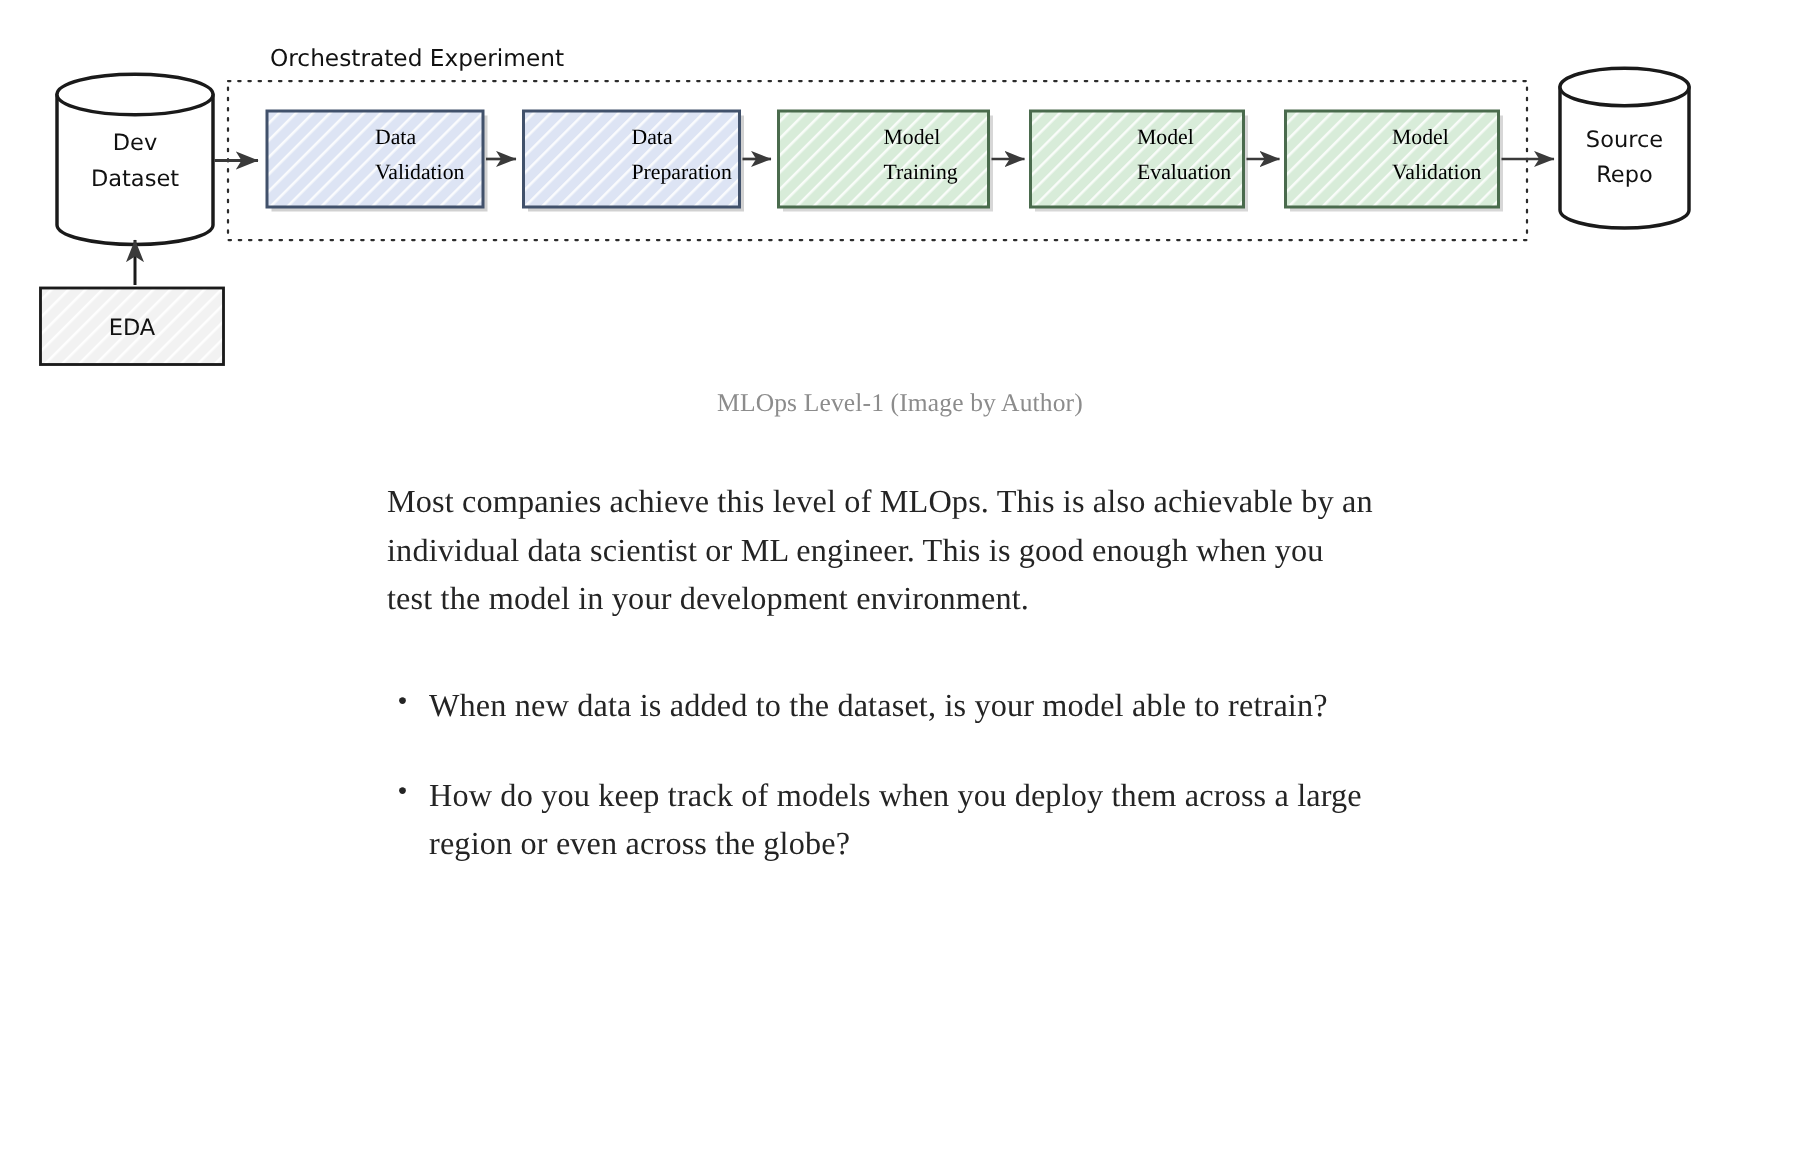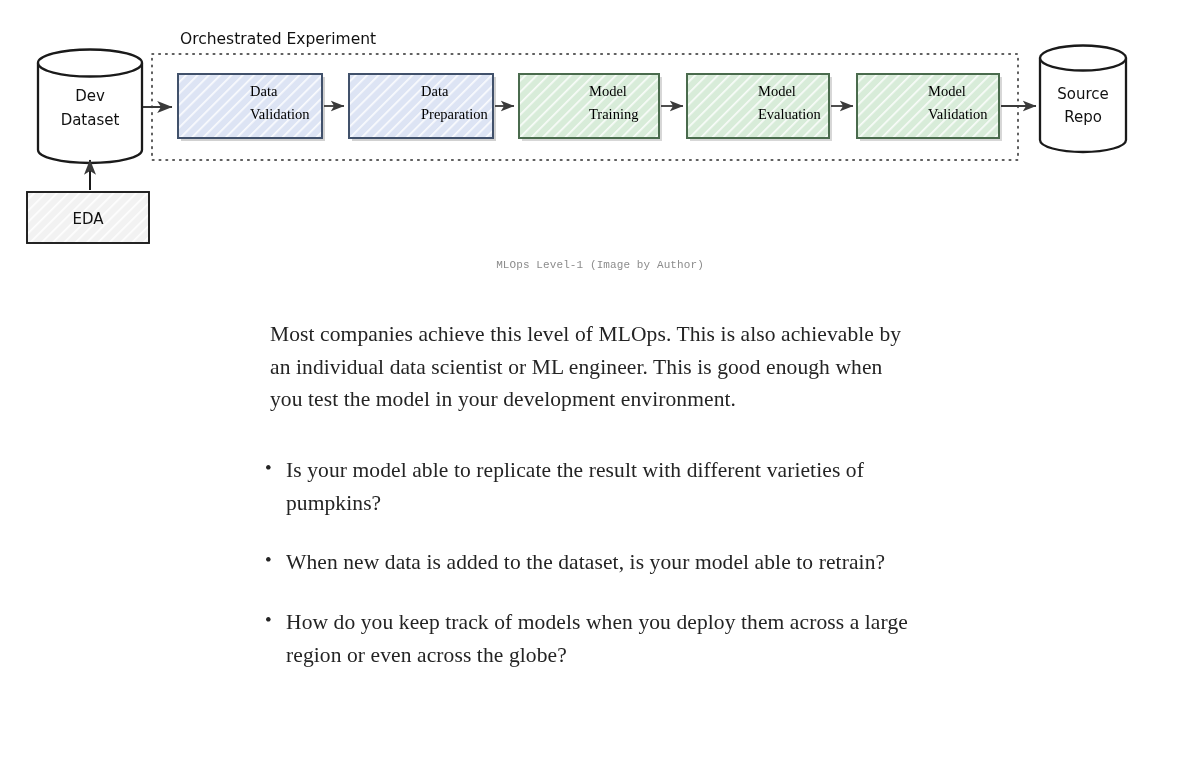--- a/index.html
+++ b/index.html
@@ -42,35 +42,35 @@
     text-anchor: start;
   }
 
   
   #caption {
     position: absolute;
     left: 0;
     top: 259px;
     width: 1200px;
     text-align: center;
-    font-family: Liberation Mono, monospace;
-    font-size: 11px;
+    font-family: Liberation Serif, serif;
+    font-size: 17px;
     color: #8c8c8c;
     letter-spacing: .1px;
   }
 
   
   #article {
     position: absolute;
     left: 258px;
     top: 318px;
     width: 660px;
   }
   #article p {
-    margin: 0 0 38px 12px;
+    margin: 0 0 38px 0;
     font-size: 21.5px;
     line-height: 1.52;
     color: #242424;
     letter-spacing: .1px;
   }
   #article ul {
     margin: 0;
     padding: 0;
     list-style: none;
   }
@@ -189,17 +189,16 @@
       <text class="hand-text" x="1083" y="117">Repo</text>
     </g>
   </svg>
 </div>
 
 <div id="caption">MLOps Level-1 (Image by Author)</div>
 
 <div id="article">
   <p>Most companies achieve this level of MLOps. This is also achievable by an individual data scientist or ML engineer. This is good enough when you test the model in your development environment.</p>
   <ul>
-    <li>Is your model able to replicate the result with different varieties of pumpkins?</li>
     <li>When new data is added to the dataset, is your model able to retrain?</li>
     <li>How do you keep track of models when you deploy them across a large region or even across the globe?</li>
   </ul>
 </div>
 
 </body></html>

